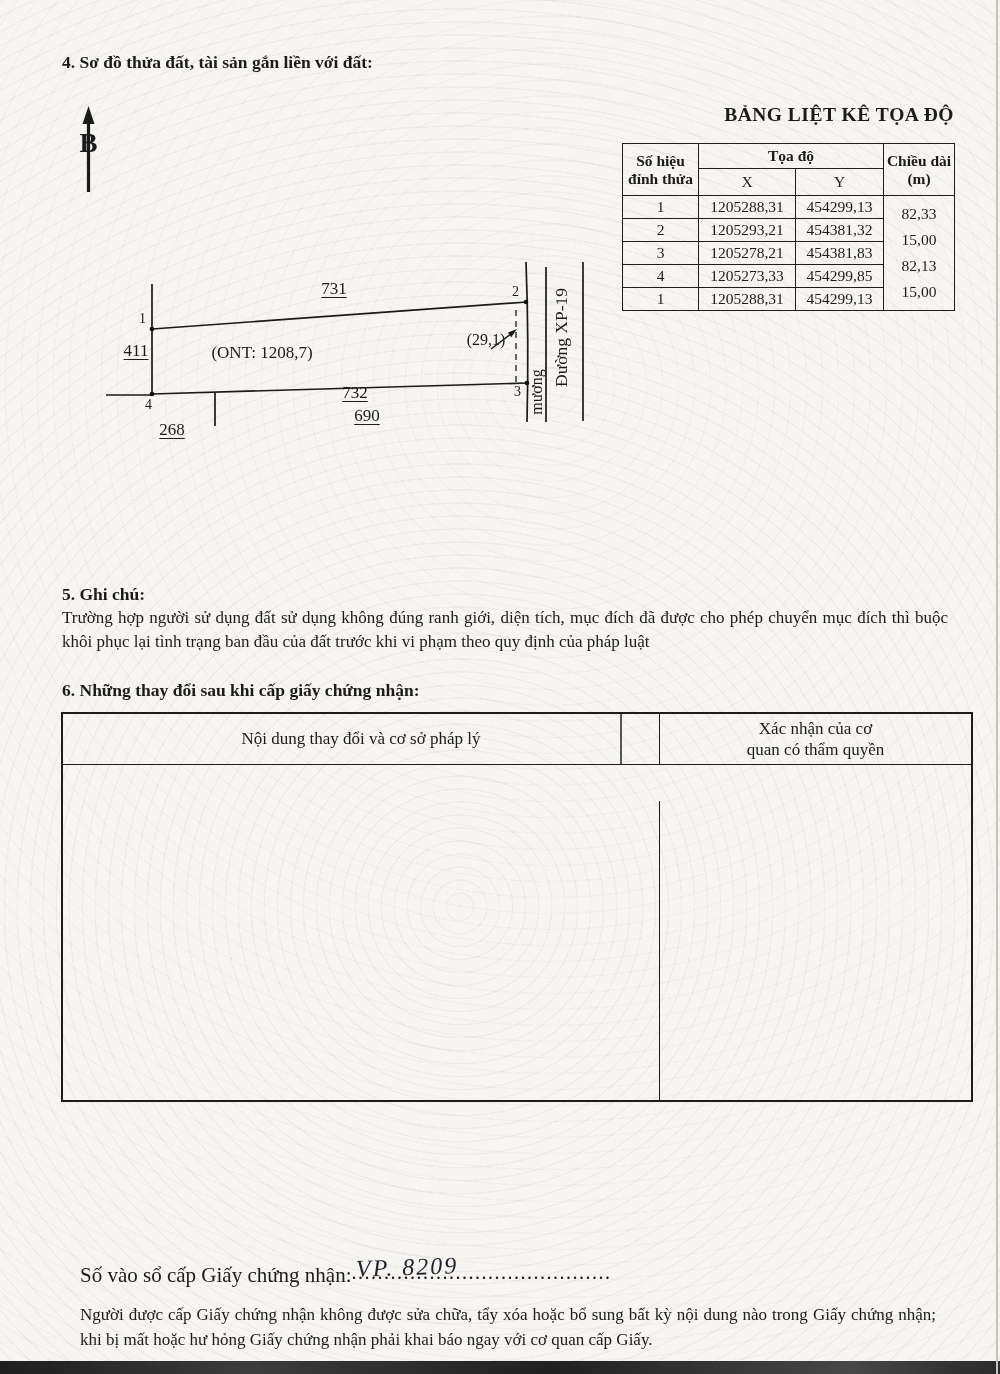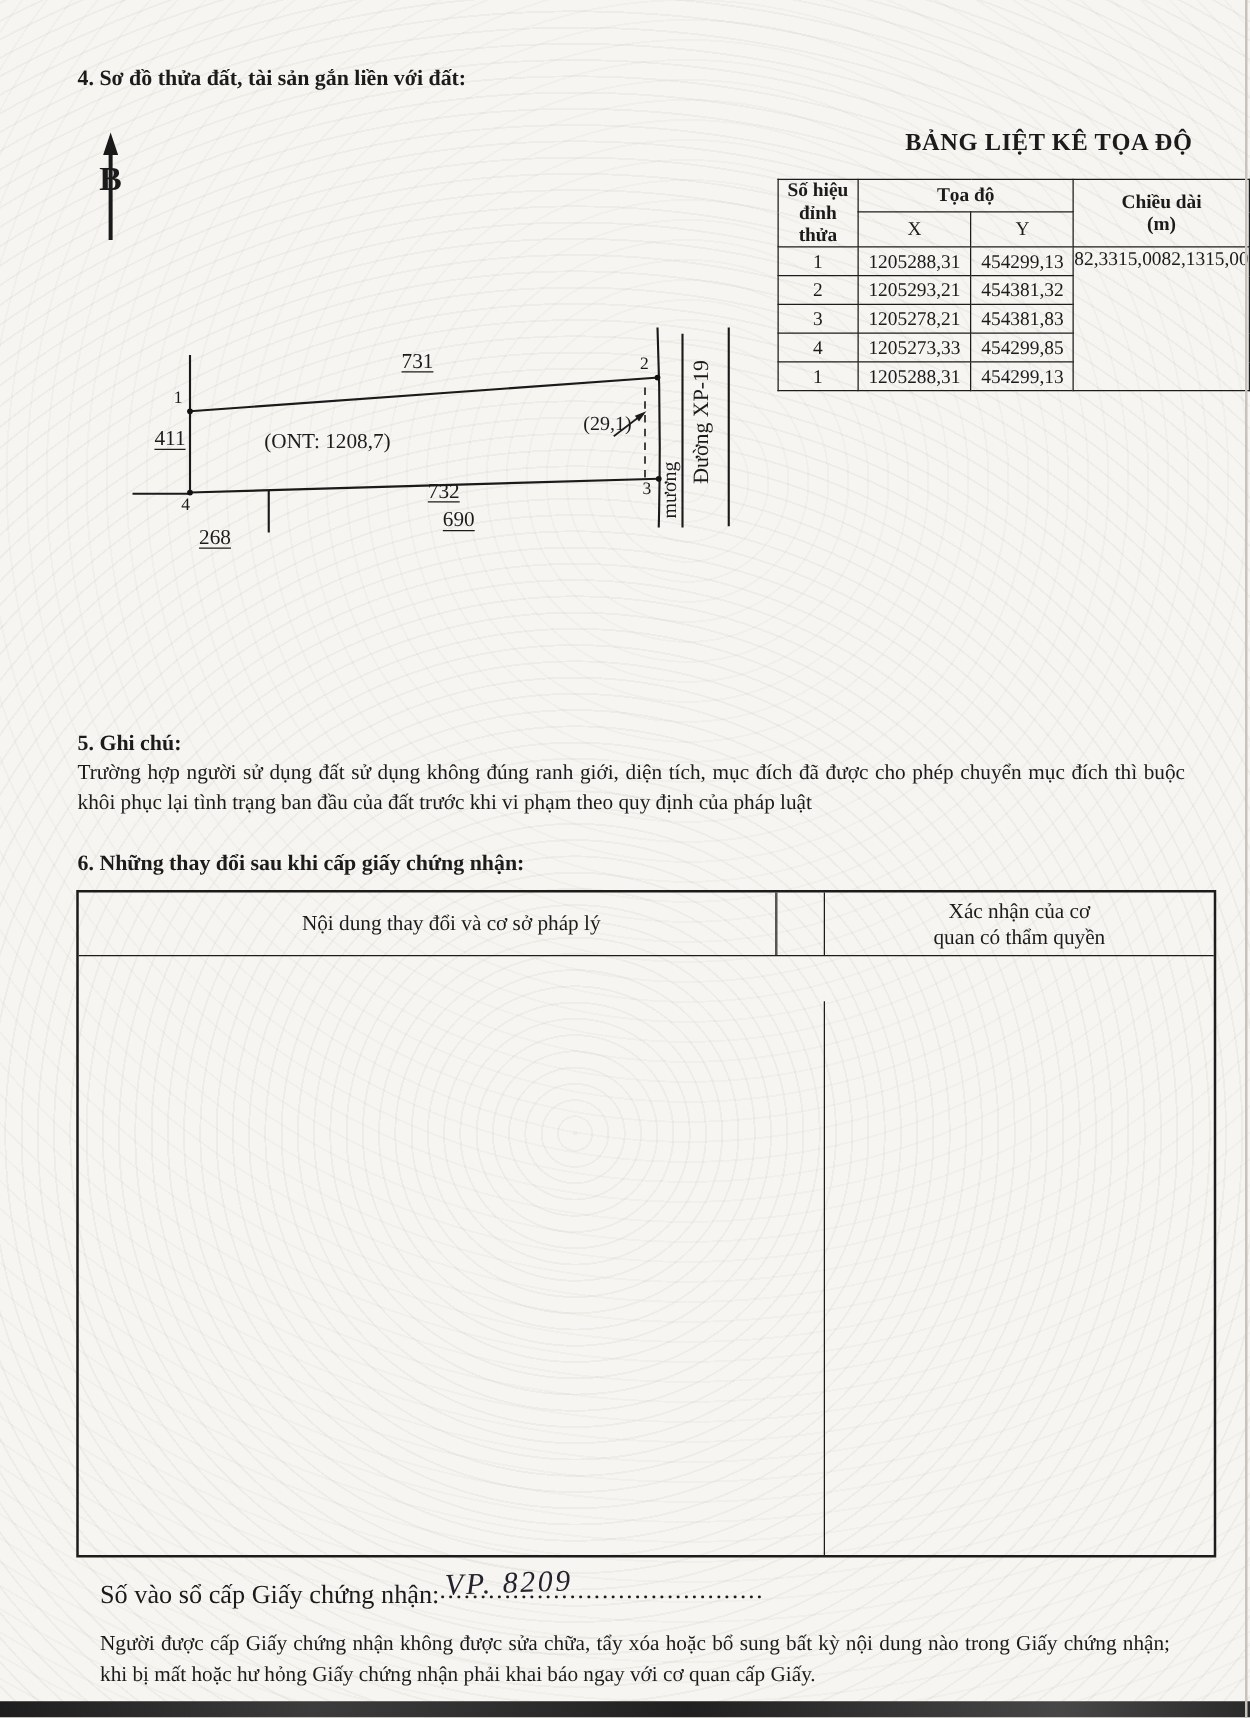--- a/index.html
+++ b/index.html
@@ -21,32 +21,32 @@
   .coord-title{left:622px;top:104px;width:332px;text-align:right;
     font-weight:bold;font-size:19.5px;letter-spacing:.5px;}
   table.coord{position:absolute;left:622px;top:143px;border-collapse:collapse;
     font-size:15.5px;table-layout:fixed;}
   table.coord th, table.coord td{border:1.6px solid #1d1d1d;text-align:center;
     padding:0;font-weight:normal;line-height:1.15;}
   table.coord .hr1 th{height:24px;font-weight:bold;}
   table.coord .hr2 th{height:26px;}
   table.coord td{height:22px;}
   .len-cell{vertical-align:middle;}
-  .len-stack{display:flex;flex-direction:row;justify-content:space-evenly;
+  .len-stack{display:flex;flex-direction:column;justify-content:space-evenly;
     height:112px;font-size:15.5px;}
   
   .diagram{left:60px;top:250px;width:560px;height:228px;}
   .dlabel{position:absolute;font-size:17px;text-align:center;}
   .dnum{text-decoration:underline;text-underline-offset:3px;}
   .vtx{position:absolute;font-size:14px;}
   .rot{transform:rotate(-90deg);transform-origin:center;white-space:nowrap;}
   
   .para{font-size:17px;line-height:24px;text-align:justify;}
   
-  .big-table{left:61px;top:712px;width:912px;height:534px;border:2px solid #1c1c1c;
+  .big-table{left:61px;top:712px;width:912px;height:390px;border:2px solid #1c1c1c;
     box-sizing:border-box;display:flex;flex-direction:column;gap:36px;}
   .bt-header{display:flex;height:50px;border-bottom:1.6px solid #1c1c1c;position:relative;}
   .bt-h-left{width:596px;border-right:1.6px solid #1c1c1c;display:flex;
     align-items:center;justify-content:center;font-size:17px;}
   .bt-h-right{flex:1;display:flex;align-items:center;justify-content:center;
     text-align:center;font-size:17px;line-height:21px;}
   .bt-body{display:flex;flex:1;}
   .bt-c-left{width:596px;border-right:1.6px solid #1c1c1c;}
   .bt-c-right{flex:1;}
   .artifact-line{position:absolute;left:557px;top:0;width:1.5px;height:100%;background:#3a3a3a;opacity:.85;}

